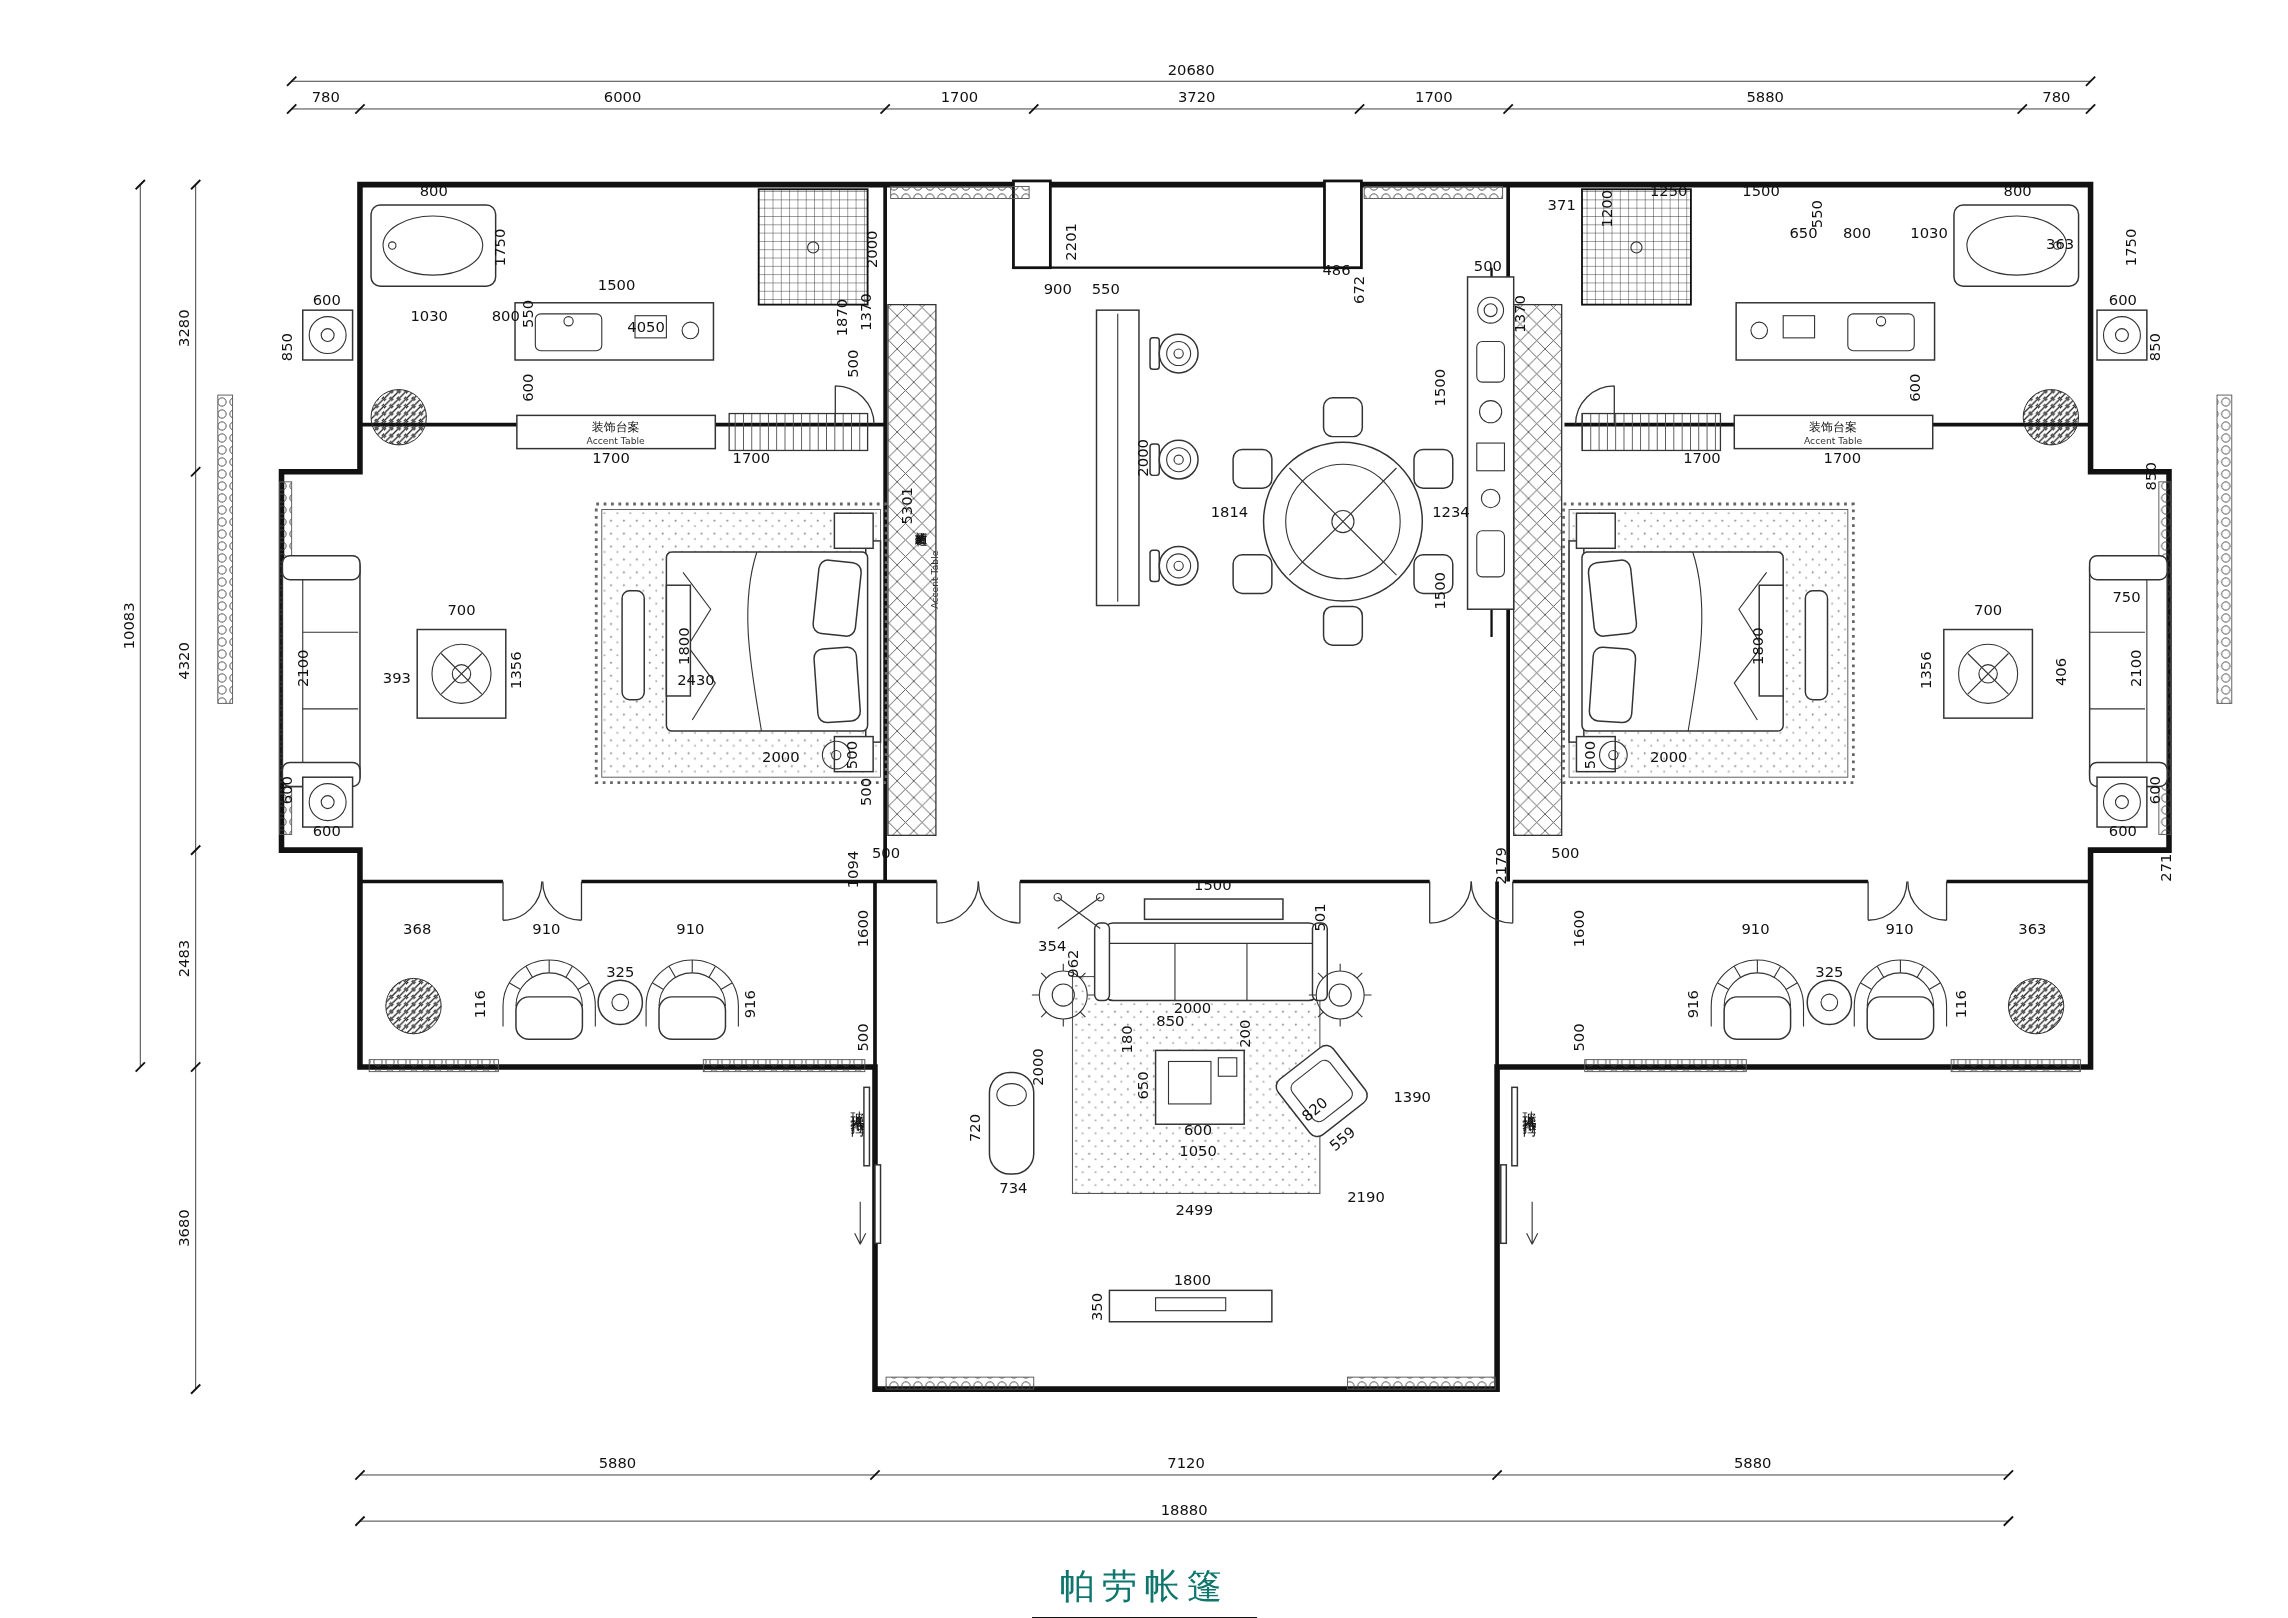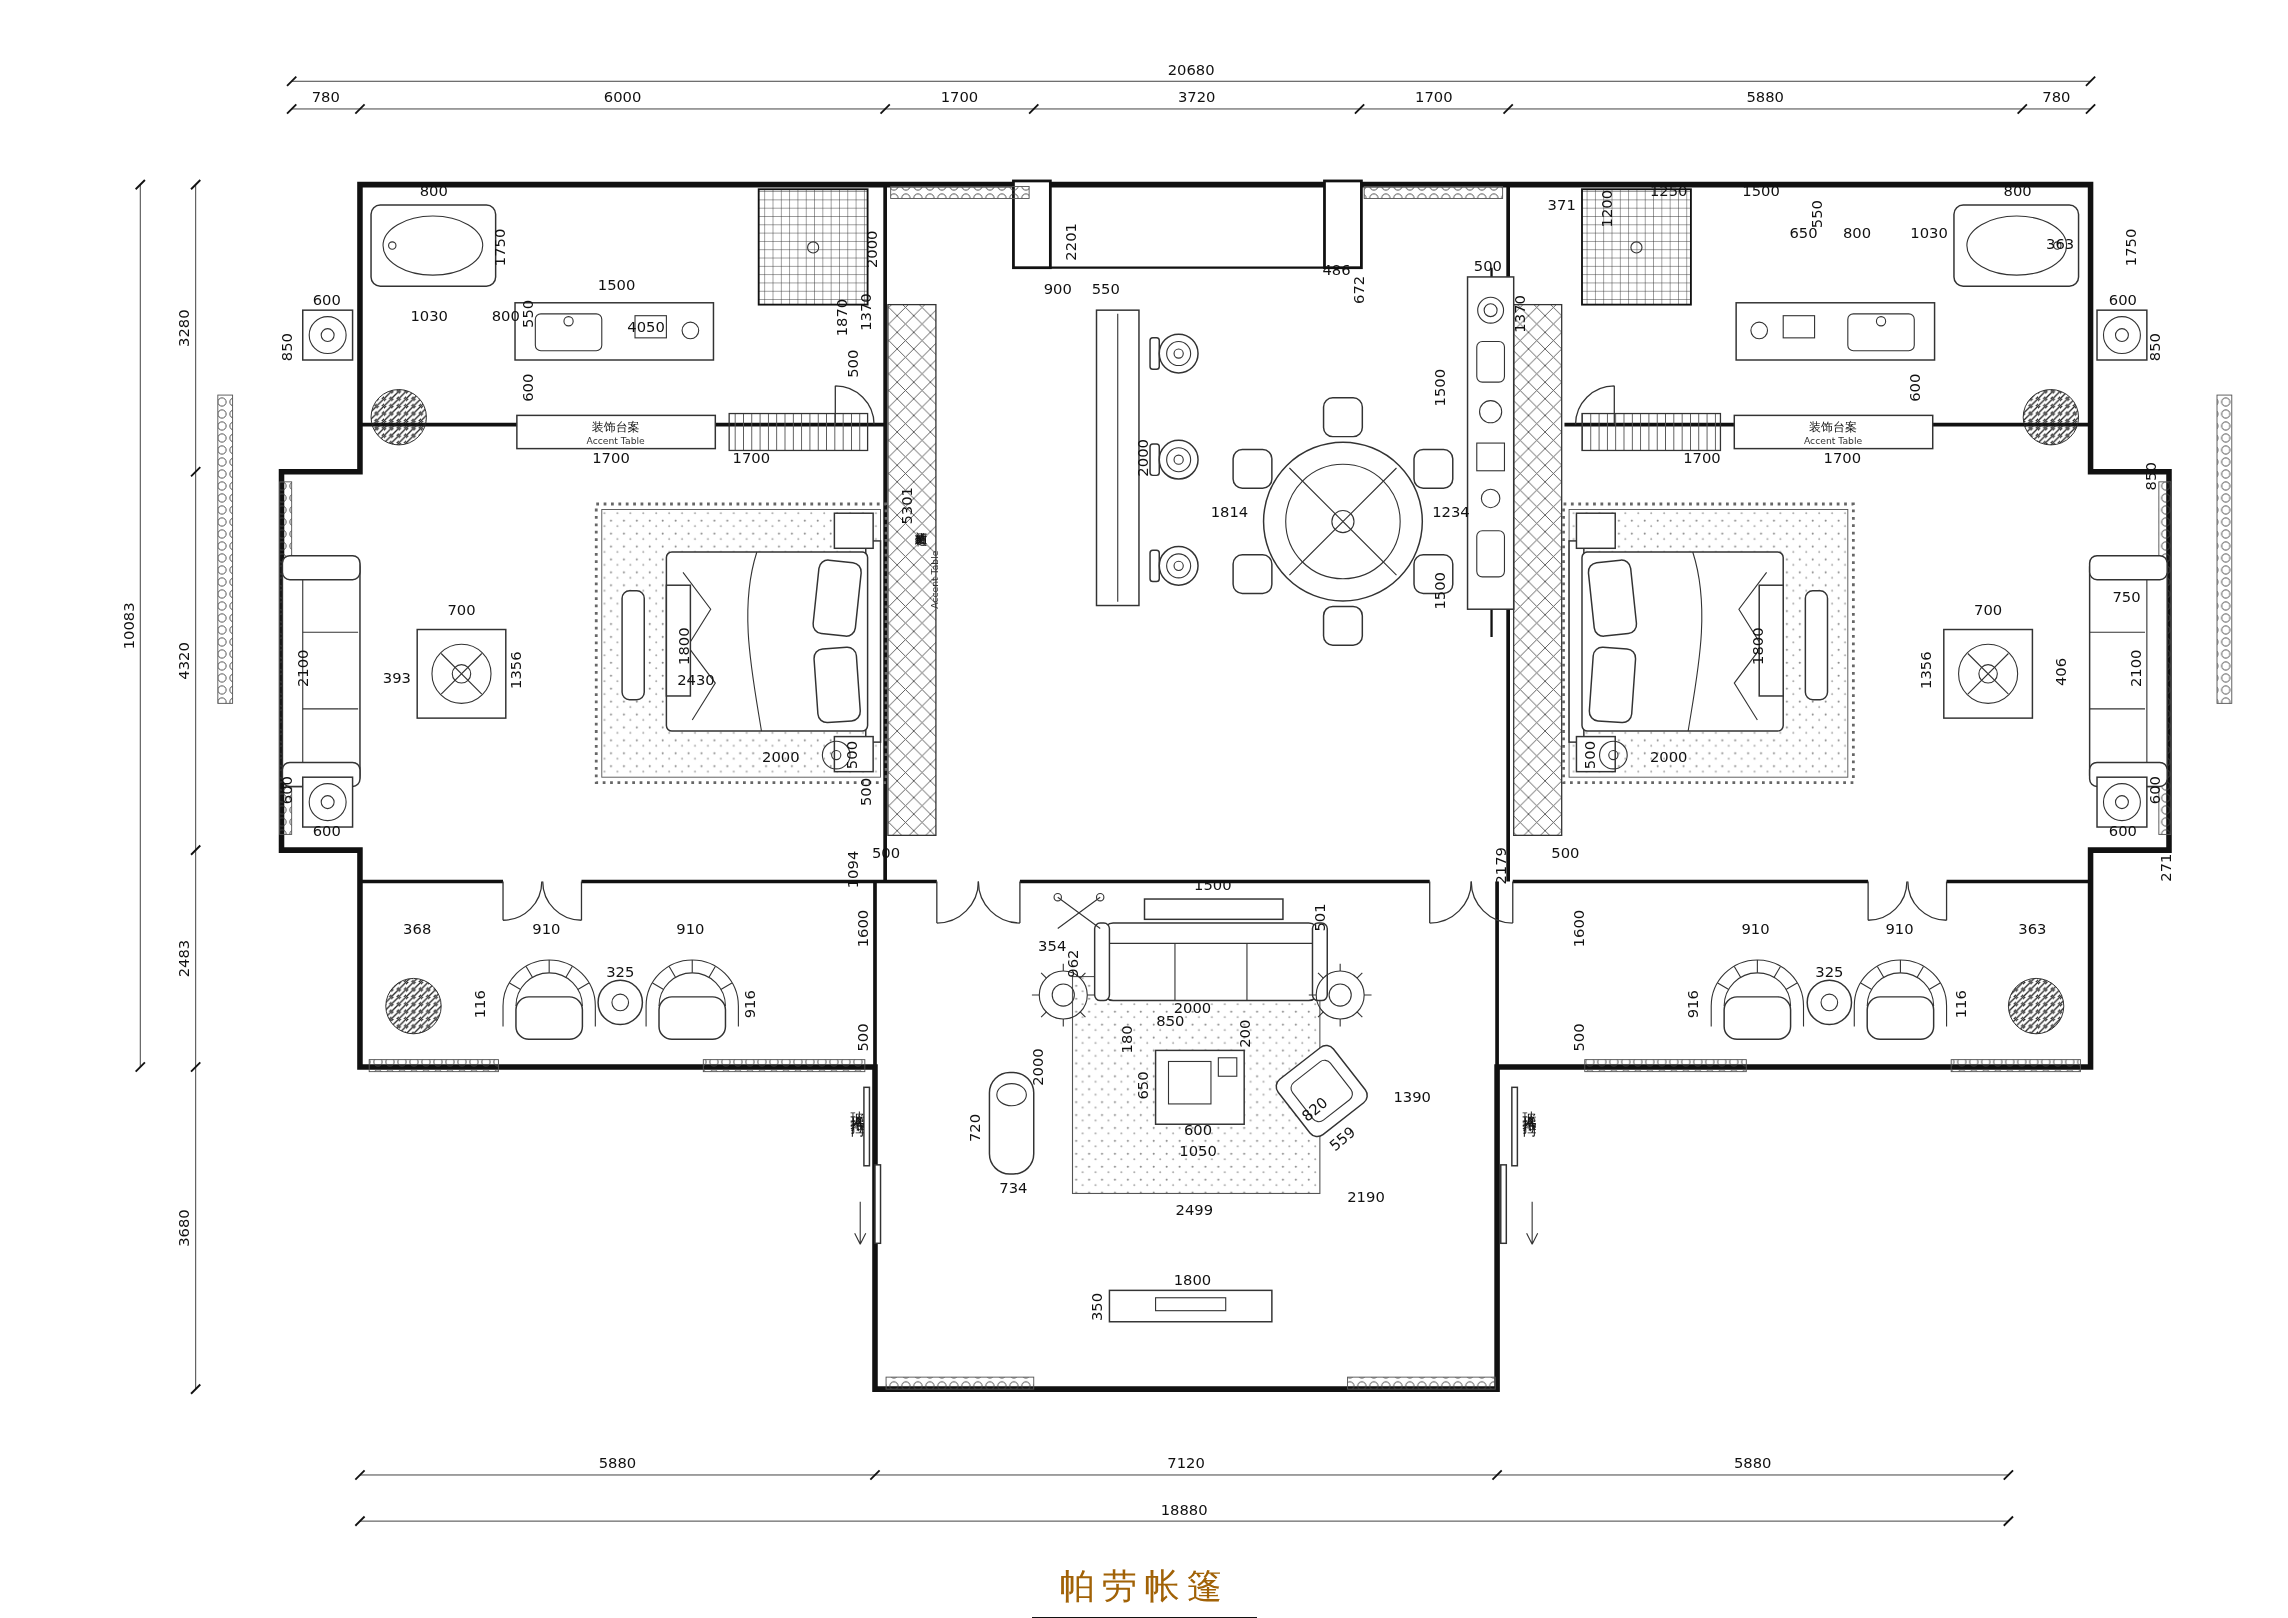--- a/index.html
+++ b/index.html
@@ -16,21 +16,21 @@
   .win{stroke:#555;stroke-width:1;}
   .dimline{stroke:#333;stroke-width:1;}
   .tick{stroke:#111;stroke-width:2;}
   text.dimtxt{font-size:16px;font-family:"DejaVu Sans",sans-serif;fill:#111;}
   text.cjk{font-size:13px;font-family:"DejaVu Sans",sans-serif;fill:#111;}
   text.en{font-size:10px;font-family:"DejaVu Sans",sans-serif;fill:#333;}
   .vlabel{position:absolute;writing-mode:vertical-rl;text-orientation:upright;
           font-size:14px;letter-spacing:2.8px;color:#111;}
   .vlabel.small{font-size:12px;letter-spacing:0.9px;}
   .title{position:absolute;left:0;right:0;top:1563px;text-align:center;}
-  .title span{display:inline-block;font-size:35px;letter-spacing:7.4px;color:#a16207;
+  .title span{display:inline-block;font-size:35px;letter-spacing:7.4px;color:#0f766e;
               border-bottom:1.8px solid #111;padding:0 28px 7.4px;}
 </style>
 </head>
 <body>
 
 <div class="stage">
 
 <svg id="plan" width="2289" height="1619" viewBox="0 0 2480 1754">
   <defs>
     <pattern id="grid8" width="9" height="9" patternUnits="userSpaceOnUse">

